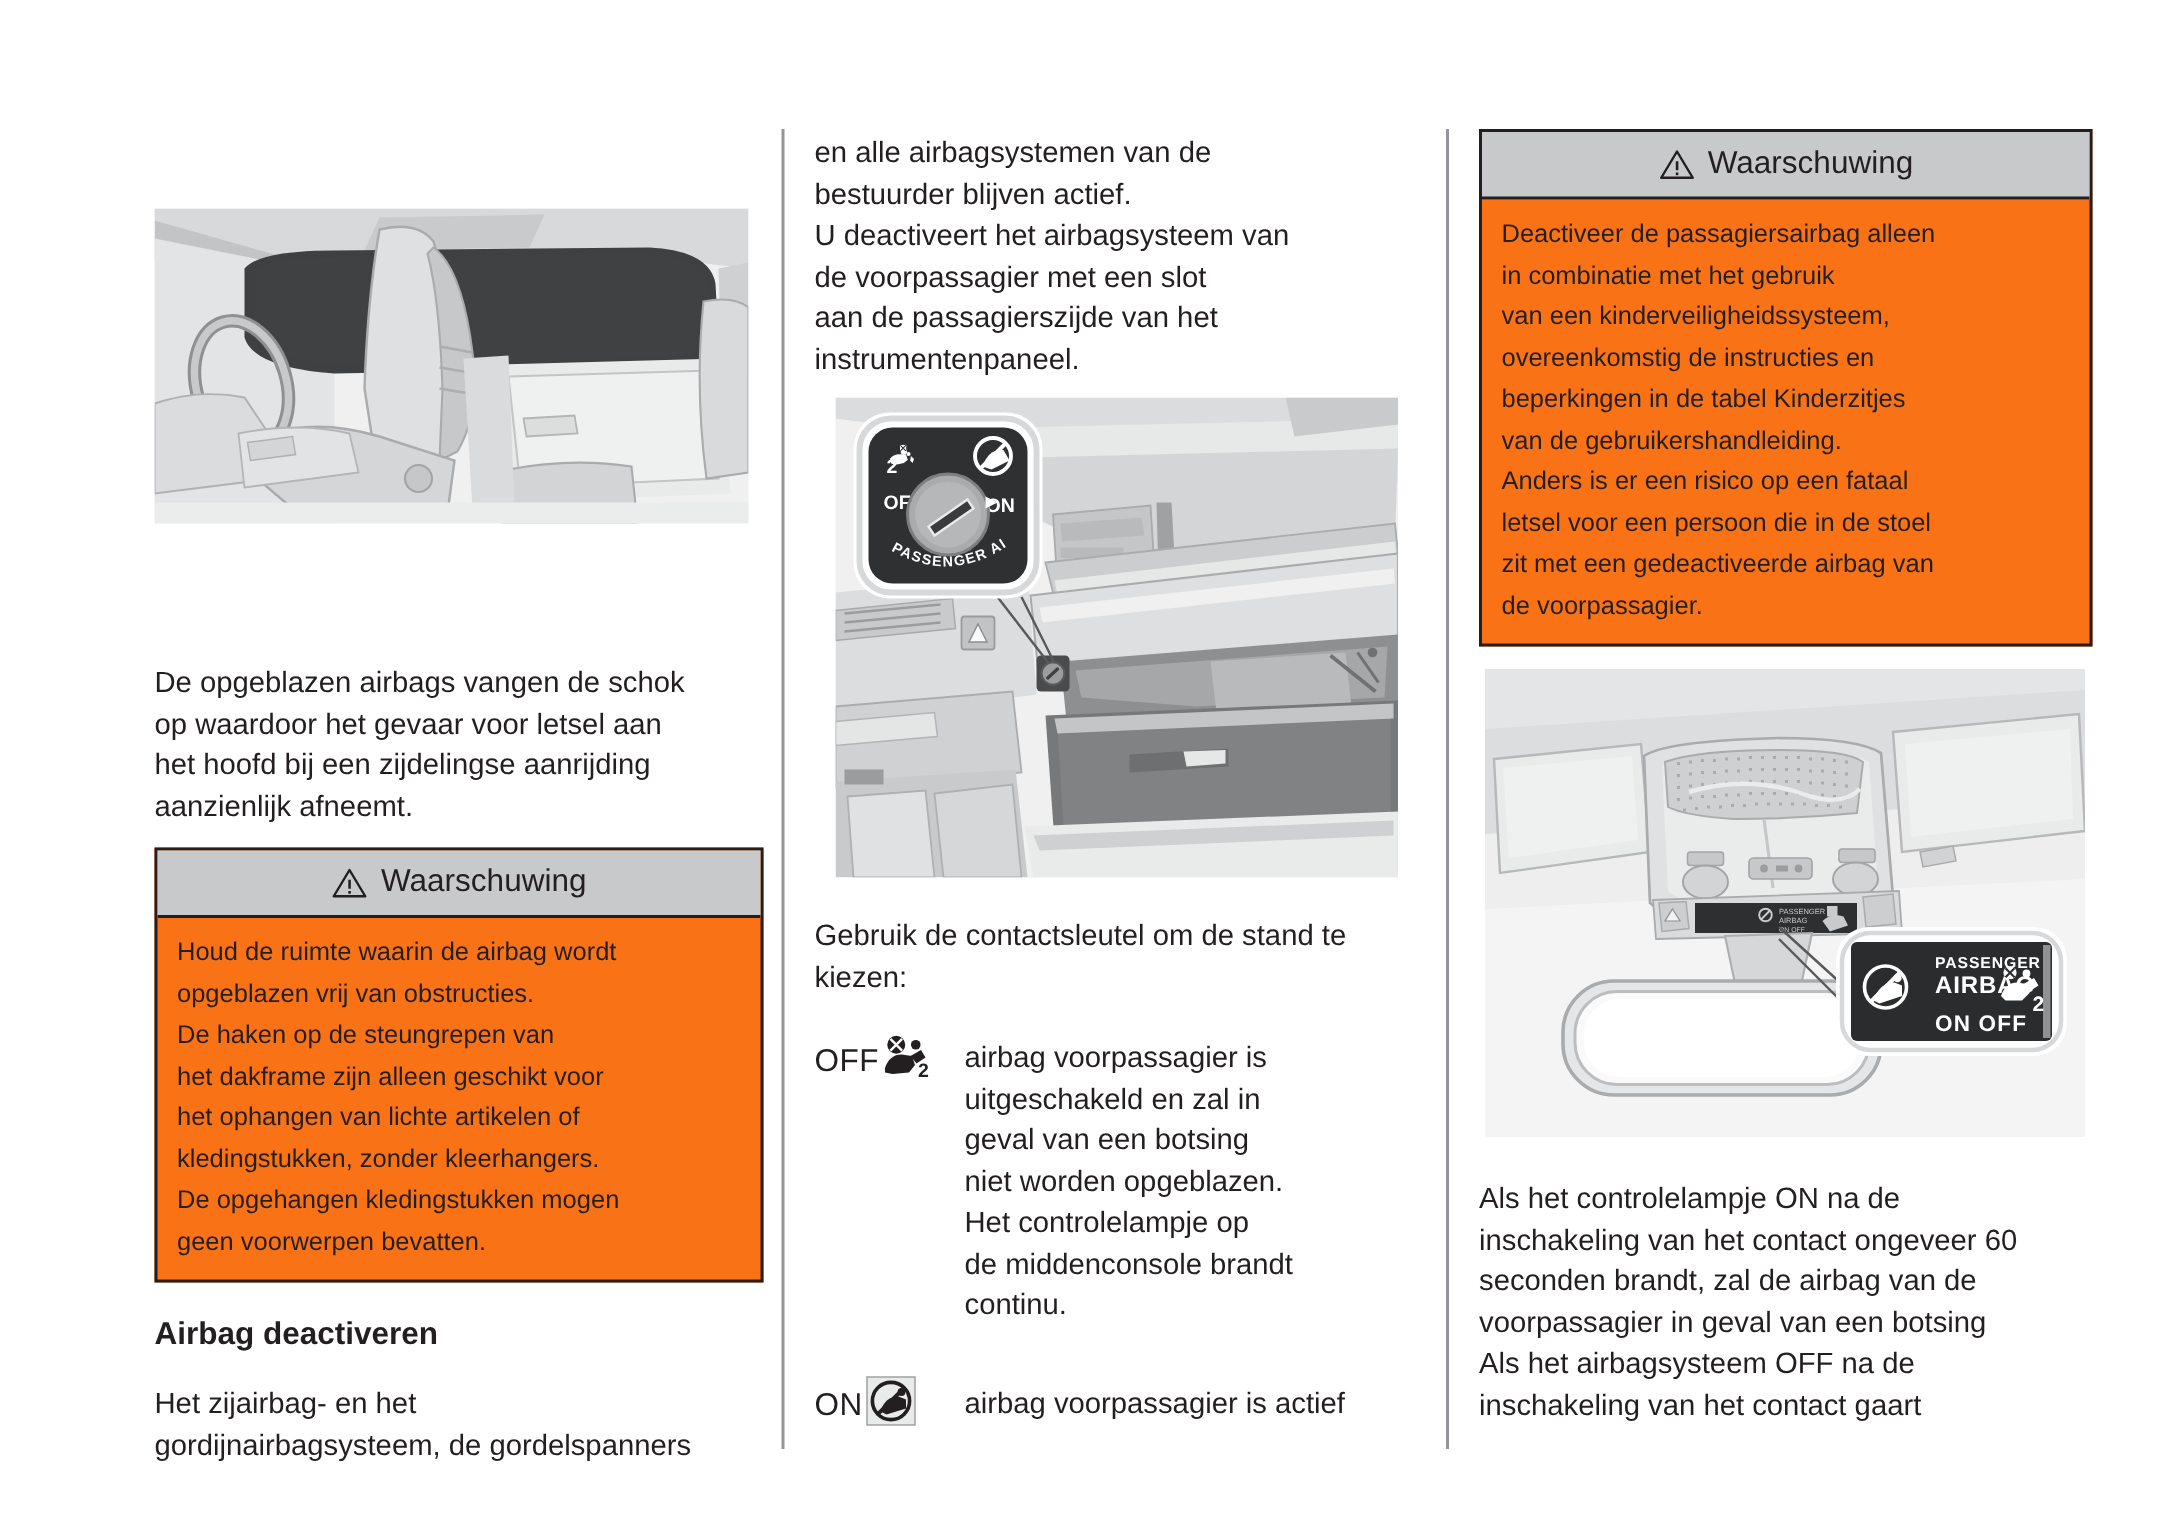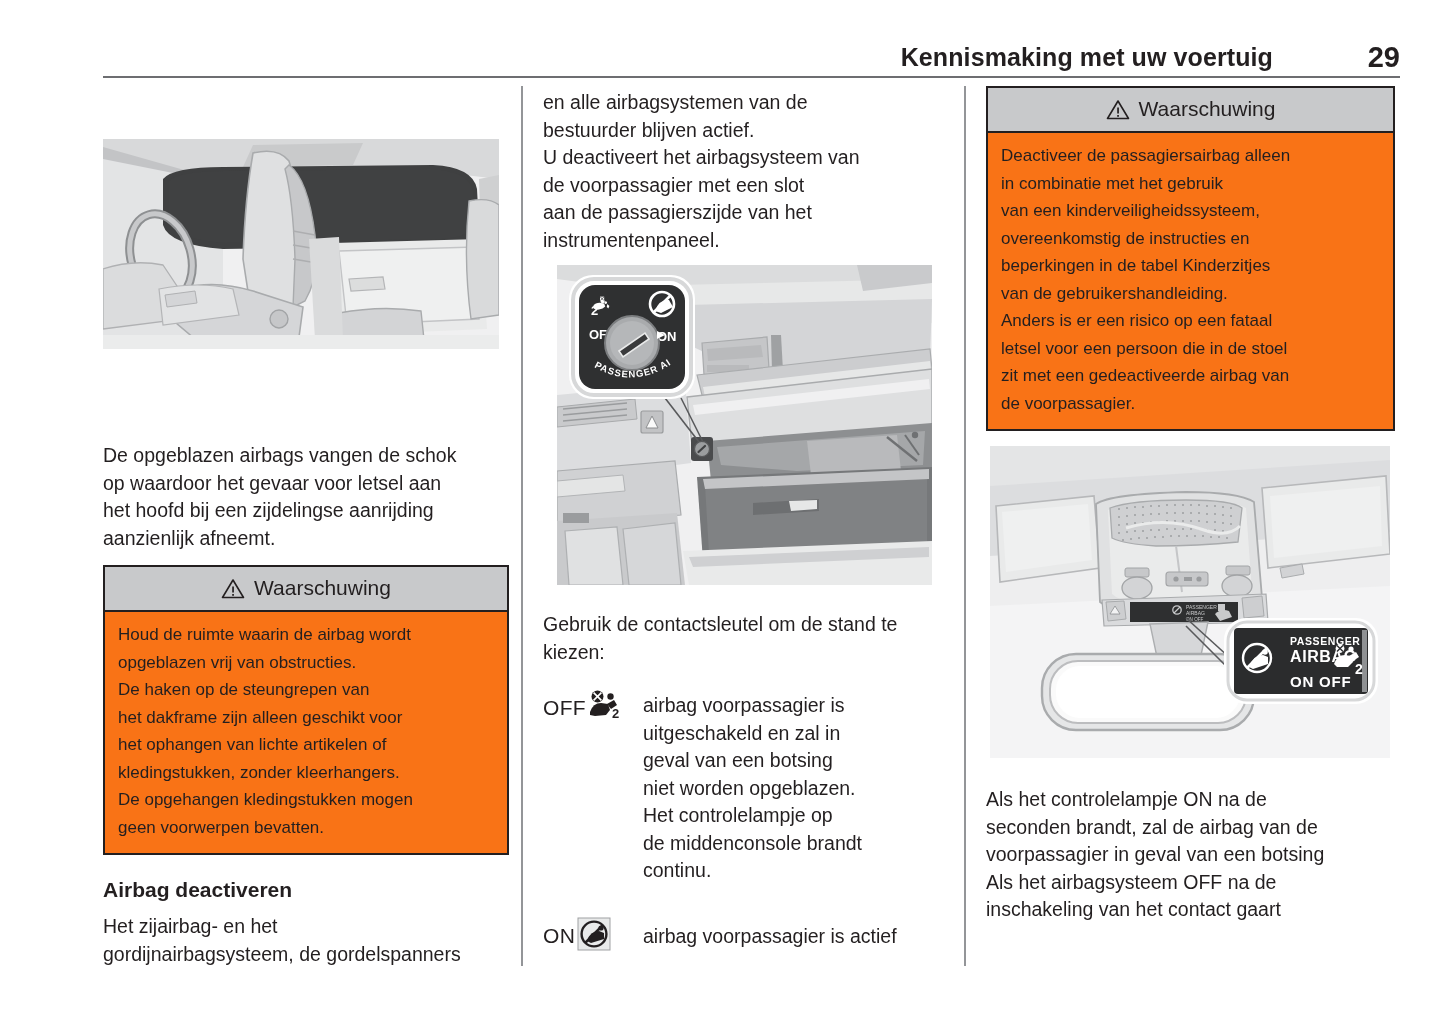--- a/index.html
+++ b/index.html
@@ -142,25 +142,20 @@
     padding-top: 4px;
   }
   .defdesc .ln { display: block; white-space: pre; }
   .term-label { margin-right: 2px; }
 </style>
 </head>
 <body>
 
 <div class="page">
 
-  <div class="header">
-    <div class="header-title">Kennismaking met uw voertuig</div>
-    <div class="header-pageno">29</div>
-    <div class="header-rule"></div>
-  </div>
 
   <div class="col-divider div-1"></div>
   <div class="col-divider div-2"></div>
 
   <div class="col col-1">
 
     <div class="figure" style="width:396px;height:210px;margin-top:53px;">
       <svg width="396" height="210" viewBox="0 0 396 210" xmlns="http://www.w3.org/2000/svg">
         <rect x="0" y="0" width="396" height="210" fill="#f0f0f1"></rect>
 
@@ -232,21 +227,21 @@
         <span class="ln">het dakframe zijn alleen geschikt voor</span>
         <span class="ln">het ophangen van lichte artikelen of</span>
         <span class="ln">kledingstukken, zonder kleerhangers.</span>
         <span class="ln">De opgehangen kledingstukken mogen</span>
         <span class="ln">geen voorwerpen bevatten.</span>
       </div>
     </div>
 
     <h2 class="subhead" style="margin-top:20px;">Airbag deactiveren</h2>
 
-    <p class="para" style="margin-top:8px;">
+    <p class="para" style="margin-top:18px;">
       <span class="ln">Het zijairbag- en het</span>
       <span class="ln">gordijnairbagsysteem, de gordelspanners</span>
     </p>
   </div>
 
   <div class="col col-2">
 
     <p class="para" style="margin-top:3px;">
       <span class="ln">en alle airbagsystemen van de</span>
       <span class="ln">bestuurder blijven actief.</span>
@@ -612,20 +607,21 @@
             <path d="M0 20 Q3 11 11 11 L17 12 L19 18 L14 23 L3 23 Z" fill="#ffffff"></path>
             <path d="M15 12 L22 8 L25 13 L19 17 Z" fill="#ffffff"></path>
             <text x="21" y="30" font-family="Liberation Sans, sans-serif" font-size="14" font-weight="bold" fill="#ffffff">2</text>
           </g>
         </g>
       </svg>
     </div>
 
     <p class="para" style="margin-top:28px;">
       <span class="ln">Als het controlelampje ON na de</span>
+      <span class="ln">inschakeling van het contact ongeveer 60</span>
       <span class="ln">seconden brandt, zal de airbag van de</span>
       <span class="ln">voorpassagier in geval van een botsing</span>
       <span class="ln">Als het airbagsysteem OFF na de</span>
       <span class="ln">inschakeling van het contact gaart</span>
     </p>
   </div>
 
 </div>
 
 </body></html>

